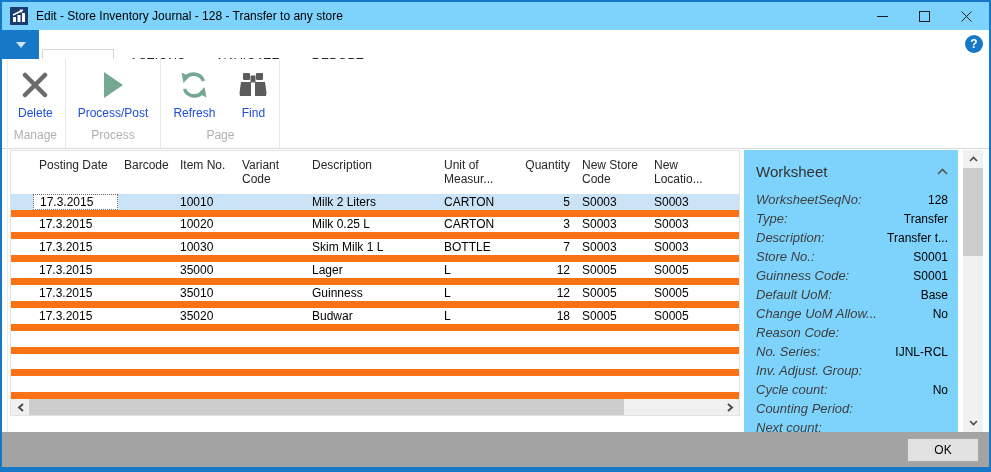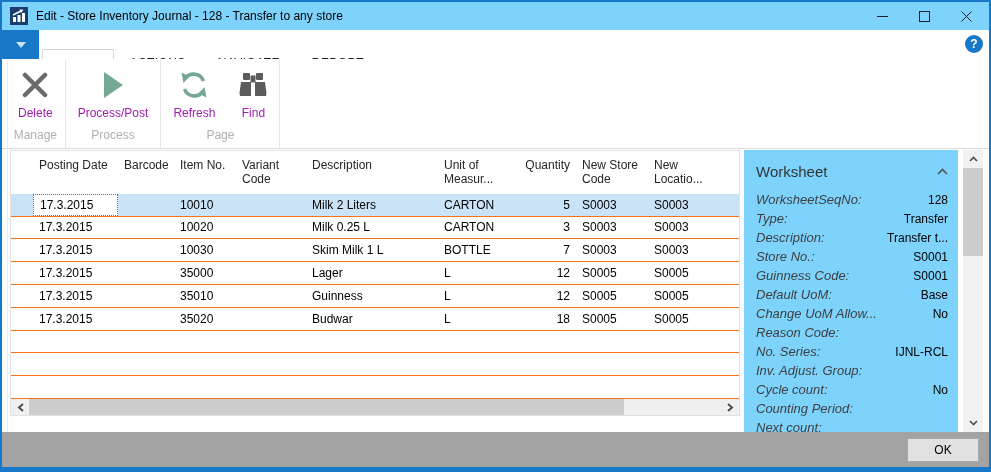--- a/index.html
+++ b/index.html
@@ -31,31 +31,31 @@
     background:#1778c8; color:#fff; font-size:12px; font-weight:bold;
     display:flex; align-items:center; justify-content:center; }
 
   
   .ribbon{ position:absolute; left:0; top:57px; right:0; height:90px;
     border-bottom:1px solid #dadada; display:flex; padding-left:4px; background:#fff; }
   .rgroup{ display:flex; flex-direction:column; border-right:1px solid #e6e6e6; }
   .rgroup-buttons{ display:flex; flex:1; align-items:flex-start; }
   .rbutton{ display:flex; flex-direction:column; align-items:center; padding:8px 12px 0; }
   .rbutton .ricon{ height:36px; display:flex; align-items:center; justify-content:center; }
-  .rbutton .rlabel{ font-size:12px; color:#a21caf; margin-top:3px; white-space:nowrap; }
+  .rbutton .rlabel{ font-size:12px; color:#1d4ed8; margin-top:3px; white-space:nowrap; }
   .rgroup-label{ text-align:center; font-size:12px; color:#b0b0b0; padding:0 6px 6px; }
   .content-edge{ position:absolute; left:5px; top:57px; height:400px; border-left:1px solid #ececec; }
 
   
   .grid{ position:absolute; left:8px; top:148px; width:730px; height:266px;
     border:1px solid #e2e2e2; background:#fff; display:flex; flex-direction:column; }
   .grow{ display:flex; width:728px; }
   .ghead-row{ height:43px; align-items:flex-start; }
   .ghead{ font-size:12px; color:#262626; padding:7px 6px 0; white-space:pre-line; line-height:14px; }
-  .drow{ height:23px; align-items:center; border-bottom:1px solid #f97316; font-size:12px; color:#000; }
+  .drow{ height:23px; align-items:center; border-bottom:7px solid #f97316; font-size:12px; color:#000; }
   .drow.selected{ background:#cbe3f7; }
   .drow.empty{ background:#fff; }
   .cell{ padding:0 6px; white-space:nowrap; overflow:hidden; height:100%; display:flex; align-items:center; }
   .col-gutter{ width:22px; }
   .col-date{ width:85px; }
   .col-barcode{ width:56px; }
   .col-item{ width:62px; }
   .col-variant{ width:70px; }
   .col-desc{ width:132px; }
   .col-uom{ width:80px; }

